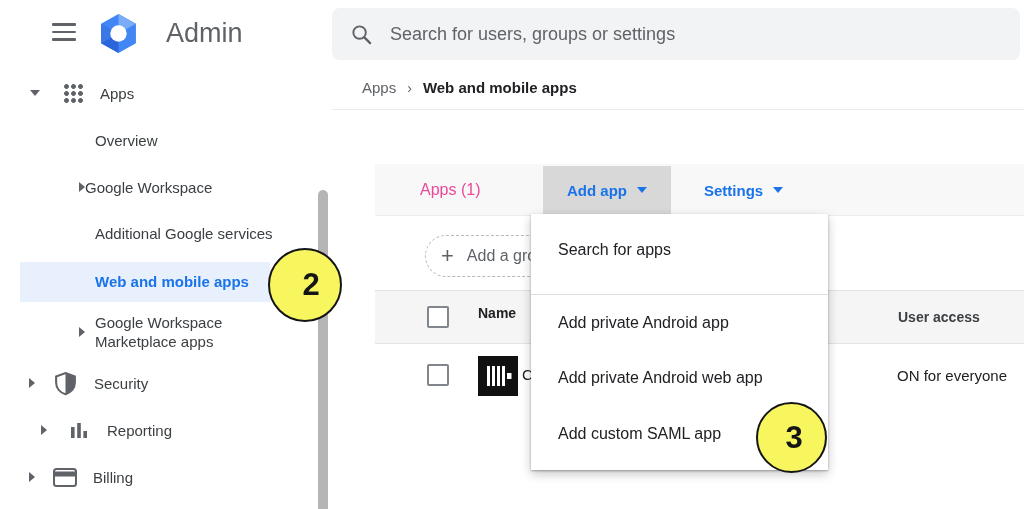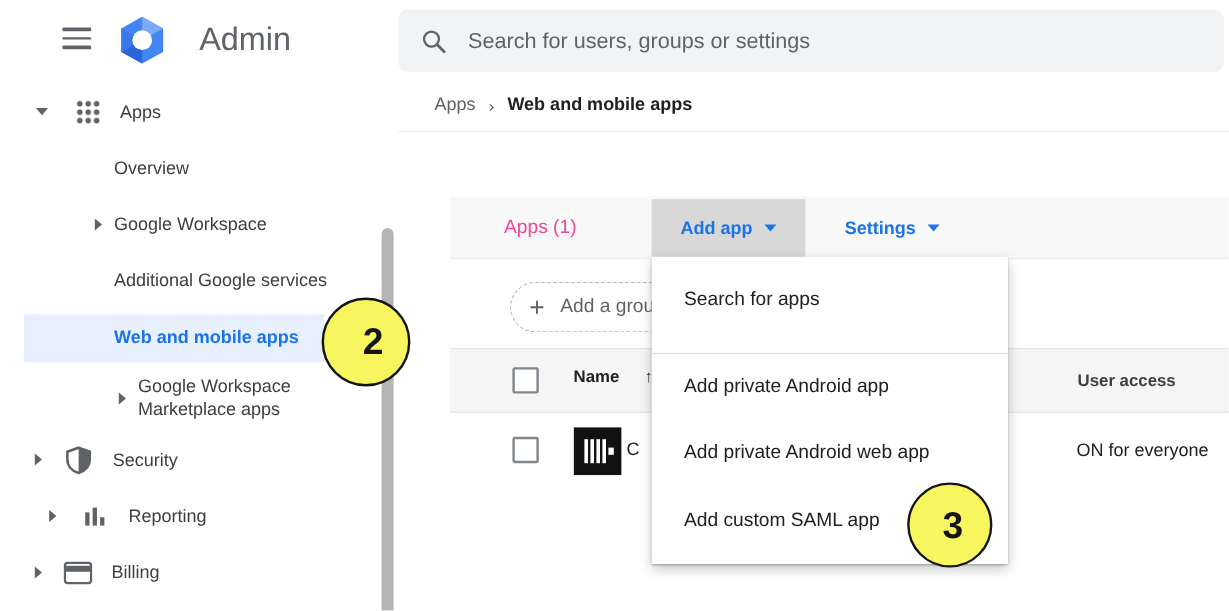--- a/index.html
+++ b/index.html
@@ -62,21 +62,21 @@
   .sort-arrow { font-weight:bold; font-size:14px; color:#3c4043; }
   .ua-hdr { position:absolute; left:898px; top:290px; height:54px; line-height:54px; font-size:14px; font-weight:bold; color:#3c4043; }
 
   .row-checkbox { left:427px; top:364px; }
   .app-icon { position:absolute; left:478px; top:356px; width:40px; height:40px; }
   .app-name { position:absolute; left:522px; top:366px; font-size:15px; color:#202124; }
   .ua-value { position:absolute; left:897px; top:367px; font-size:15px; color:#202124; }
   .table-row-hit { position:absolute; left:375px; top:344px; width:649px; height:70px; cursor:pointer; }
 
   
-  .menu { position:absolute; left:543px; top:214px; width:297px; height:256px; background:#fff;
+  .menu { position:absolute; left:531px; top:214px; width:297px; height:256px; background:#fff;
     box-shadow:0 1px 2px rgba(0,0,0,.3), 0 4px 10px rgba(0,0,0,.22); z-index:40; }
   .menu-item { position:absolute; left:0; width:297px; padding-left:27px; font-size:16px; color:#202124;
     display:flex; align-items:center; cursor:pointer; }
   .mi-0 { top:0; height:71px; }
   .menu-divider { position:absolute; left:0; top:80px; width:297px; height:1px; background:#e0e0e0; }
   .mi-1 { top:81px; height:55px; }
   .mi-2 { top:136px; height:56px; }
   .mi-3 { top:192px; height:56px; }
 
   
@@ -126,32 +126,32 @@
     <span class="grid-icon" style="margin-left:23px;"></span>
     <span class="nav-label" style="margin-left:16px;">Apps</span>
   </div>
 
   <div class="nav-row" style="top:125px;">
     <span class="nav-label" style="margin-left:95px;">Overview</span>
   </div>
 
   <div class="nav-row" style="top:172px;">
     <span class="caret-right" style="margin-left:79px;"></span>
-    <span class="nav-label" style="margin-left:10px;">Google Workspace</span>
+    <span class="nav-label" style="margin-left:0;">Google Workspace</span>
   </div>
 
   <div class="nav-row" style="top:218px;">
     <span class="nav-label" style="margin-left:95px;">Additional Google services</span>
   </div>
 
   <div class="selected-row">
     <span class="nav-label">Web and mobile apps</span>
   </div>
 
-  <div class="nav-row" style="top:308px;height:48px;padding-left:20px;">
+  <div class="nav-row" style="top:308px;height:48px;">
     <span class="caret-right" style="margin-left:79px;"></span>
     <span class="nav-label wrap-label" style="margin-left:10px;">Google Workspace Marketplace apps</span>
   </div>
 
   <div class="nav-row" style="top:368px;">
     <span class="caret-right" style="margin-left:29px;"></span>
     <svg width="23" height="25" viewBox="0 0 22 24" style="margin-left:19px;">
       <path d="M11 2 L20 5.2 V11 C20 16.6 16.3 20.8 11 22.3 C5.7 20.8 2 16.6 2 11 V5.2 Z" fill="none" stroke="#5f6368" stroke-width="2"></path>
       <path d="M11 2 L20 5.2 V11 C20 16.6 16.3 20.8 11 22.3 Z" fill="#5f6368"></path>
     </svg>

